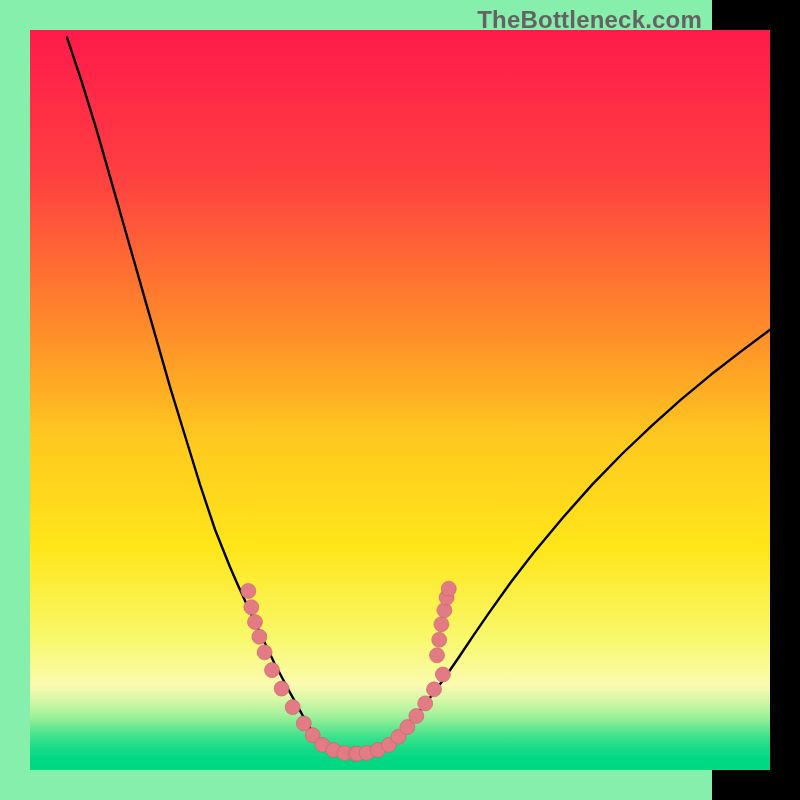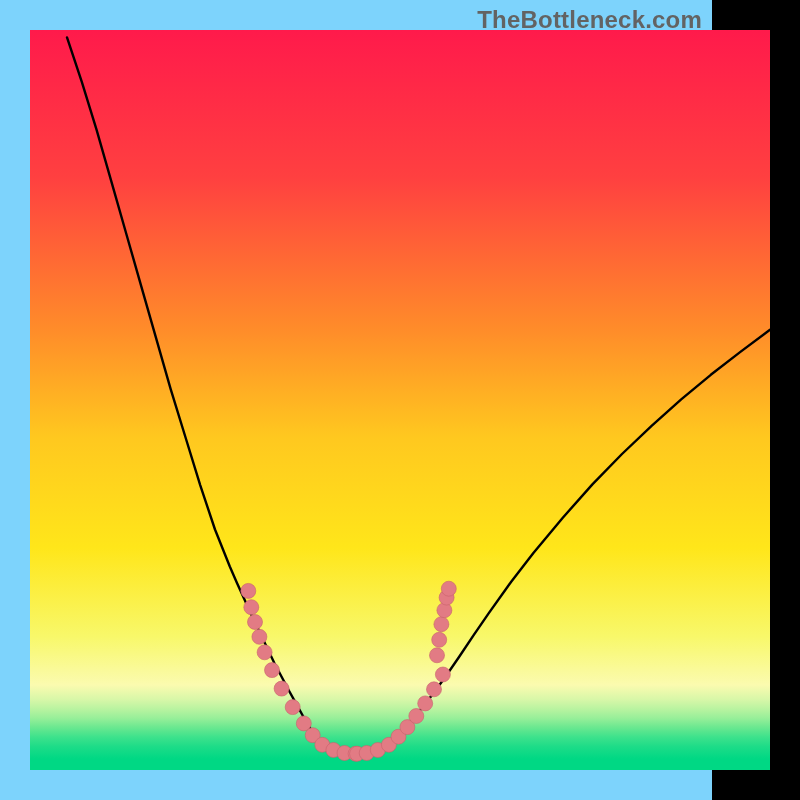--- a/index.html
+++ b/index.html
@@ -8,21 +8,21 @@
     width: 800px;
     height: 800px;
     overflow: hidden;
     background: #000;
     font-family: Arial, Helvetica, sans-serif;
   }
   .frame {
     position: absolute;
     width: 712px;
     height: 800px;
-    background: #7dd3fc;
+    background: #86efac;
     text-align: center;
   }
   .plot {
     position: absolute;
     left: 30px;
     top: 30px;
     width: 740px;
     height: 740px;
   }
   .watermark {

